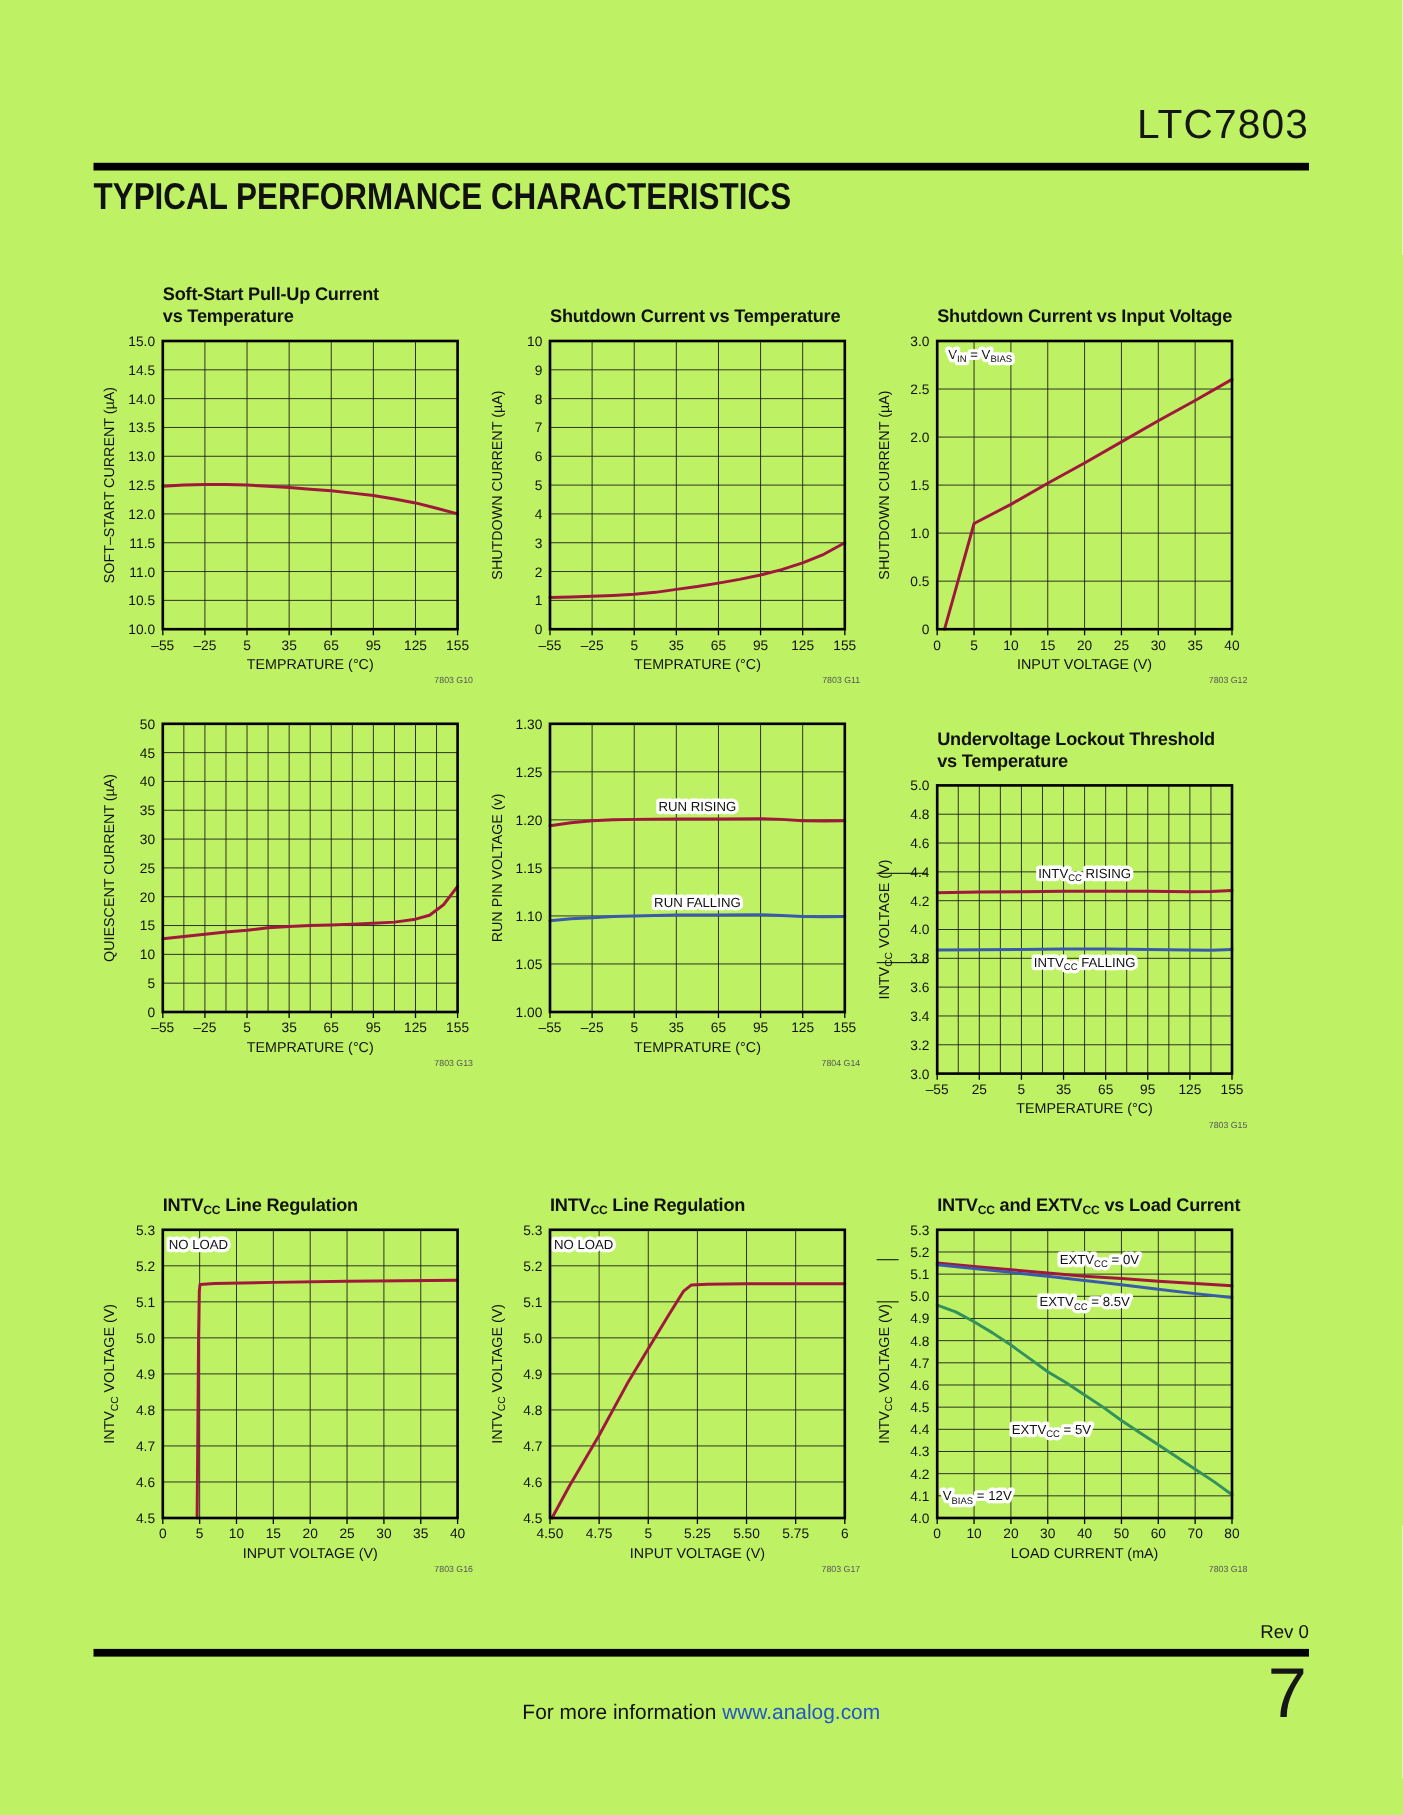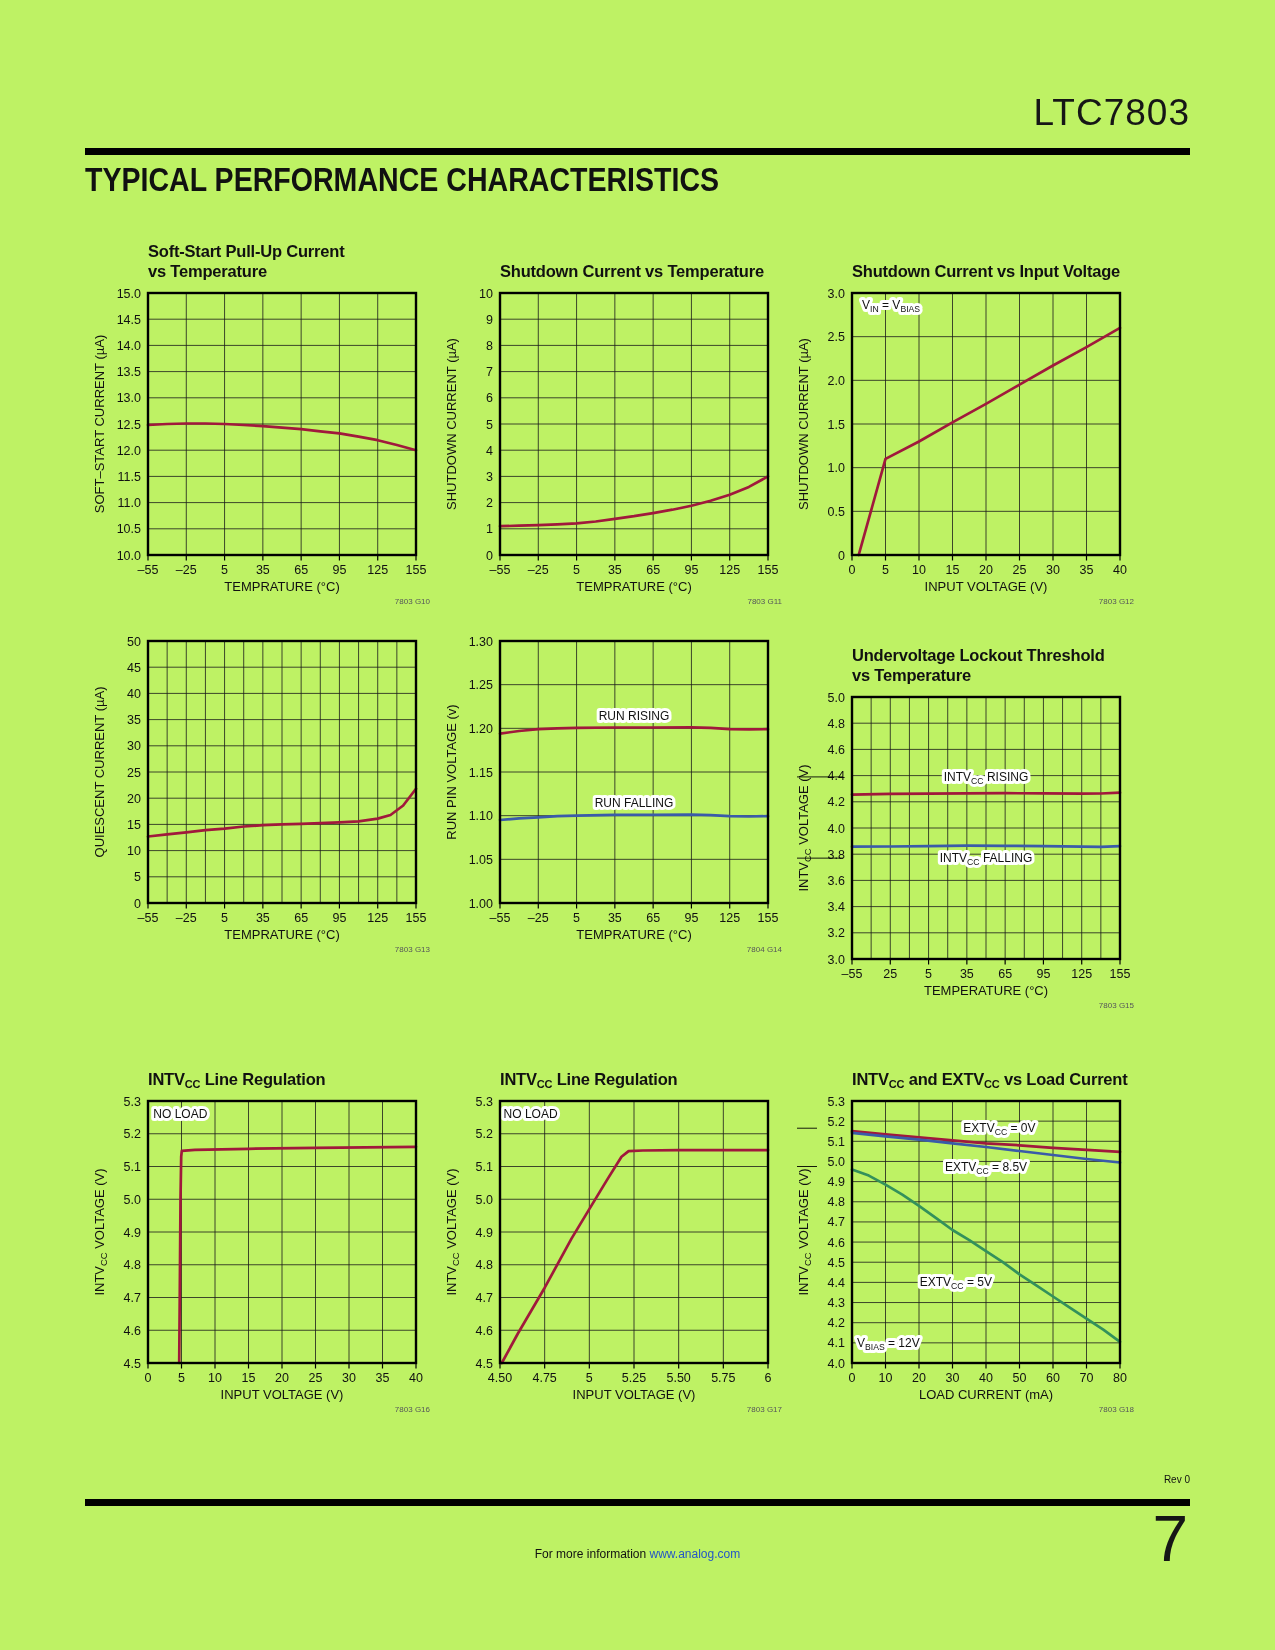--- a/index.html
+++ b/index.html
@@ -5,36 +5,36 @@
   html,body{margin:0;padding:0;background:#fff;}
   .page{position:relative;width:1275px;height:1650px;background:#bef264;overflow:hidden;
         font-family:"Liberation Sans",sans-serif;color:#111;}
   .part-number{position:absolute;top:92px;right:85px;font-size:37px;font-weight:400;
         letter-spacing:1px;color:#161616;}
   .rule{position:absolute;left:85px;width:1105px;height:7px;background:#000;}
   .rule-top{top:148px;}
   .rule-bottom{top:1499px;}
   .section-title{position:absolute;left:85px;top:160px;font-size:34px;font-weight:800;
         letter-spacing:0px;transform:scaleX(0.84);transform-origin:left top;white-space:nowrap;}
-  .chart-grid{position:absolute;left:88px;top:225px;display:grid;
+  .chart-grid{position:absolute;left:88px;top:242px;display:grid;
         grid-template-columns:352px 352px 352px;grid-auto-rows:404px;}
   .cell{position:relative;}
   .ctitle{height:56px;margin-left:60px;width:268px;display:flex;flex-direction:column;
         justify-content:flex-end;font-weight:700;font-size:16.5px;line-height:20px;
         letter-spacing:-0.2px;}
   .ctitle.center{text-align:left;}
   .ctitle.left{text-align:left;}
   .ctitle .tline{white-space:nowrap;}
   .ctitle sub{font-size:11px;vertical-align:-3px;line-height:0;}
   svg text{font-family:"Liberation Sans",sans-serif;}
-  .rev{position:absolute;top:1474px;right:85px;font-size:10px;color:#111;}
+  .rev{position:absolute;top:1474px;right:85px;font-size:17px;color:#111;}
   .pageno{position:absolute;top:1502px;right:85px;font-size:64px;font-weight:400;
         letter-spacing:2px;color:#161616;}
   .footer-info{position:absolute;top:1547px;left:0;width:1275px;text-align:center;
-        font-size:12px;color:#111;}
+        font-size:19px;color:#111;}
   .footer-info a{text-decoration:none;}
 </style>
 </head>
 <body>
 
 <div class="page">
   <div class="part-number">LTC7803</div>
   <div class="rule rule-top"></div>
   <div class="section-title">TYPICAL PERFORMANCE CHARACTERISTICS</div>
 

